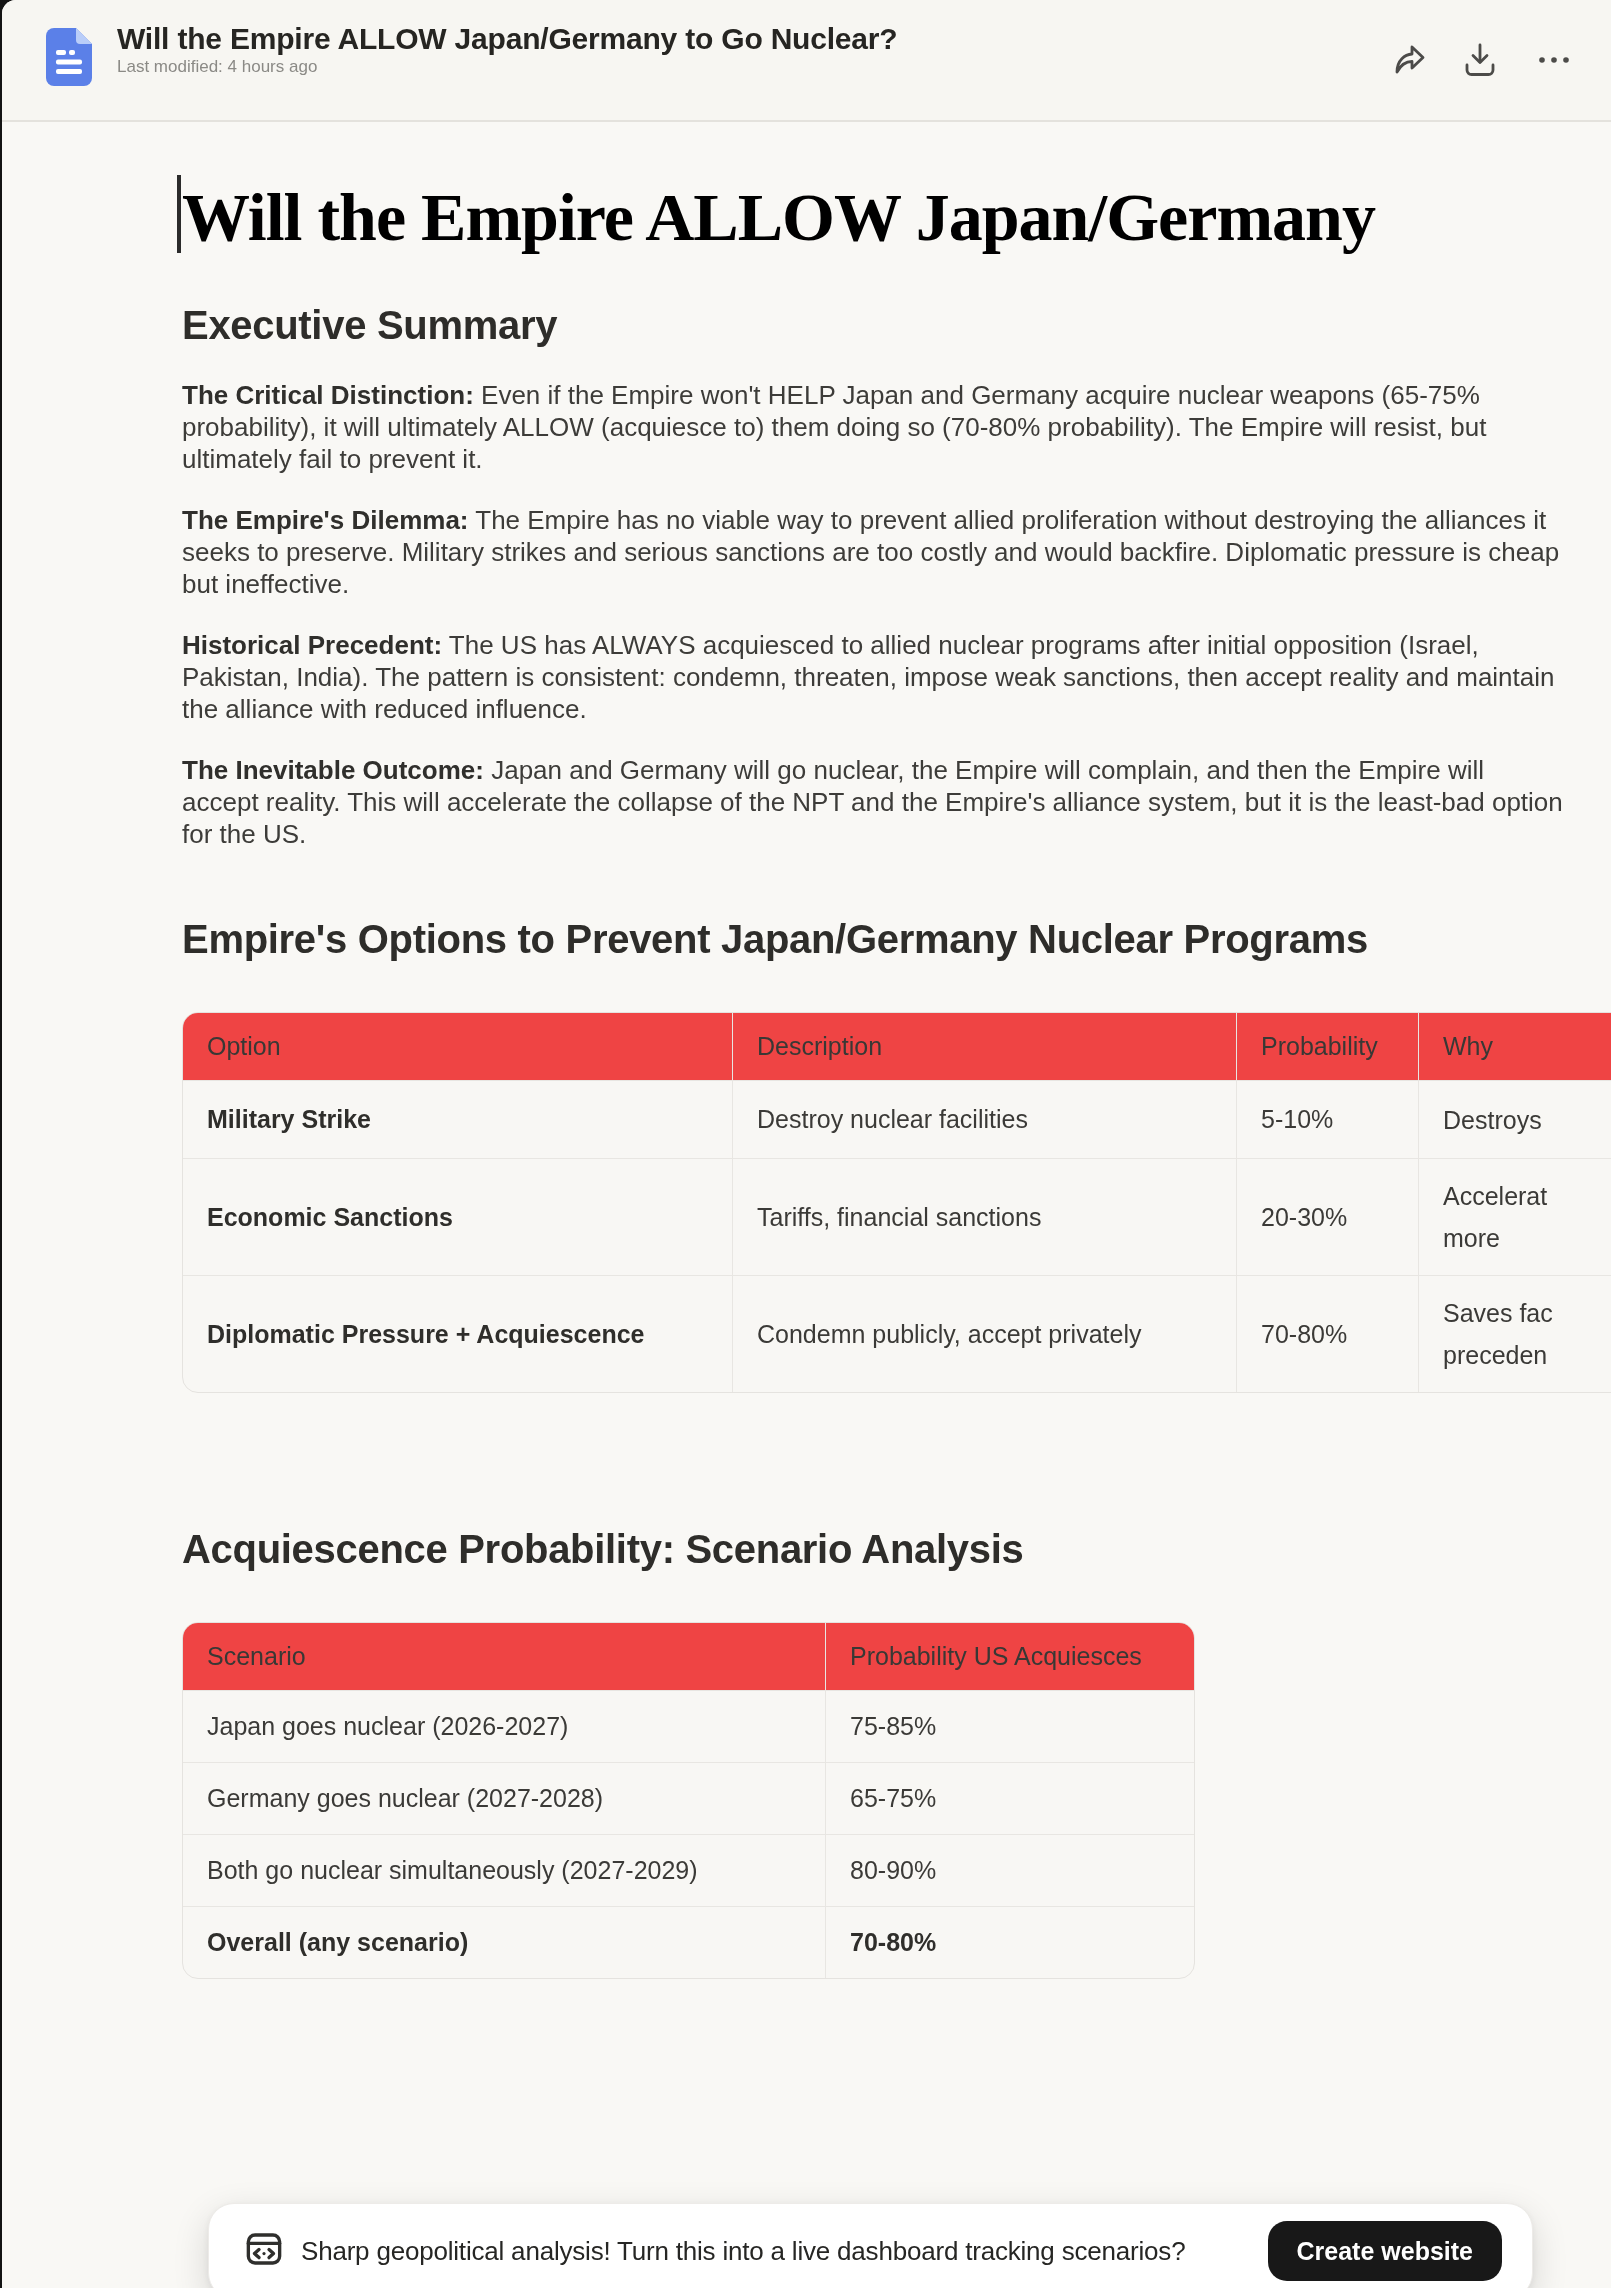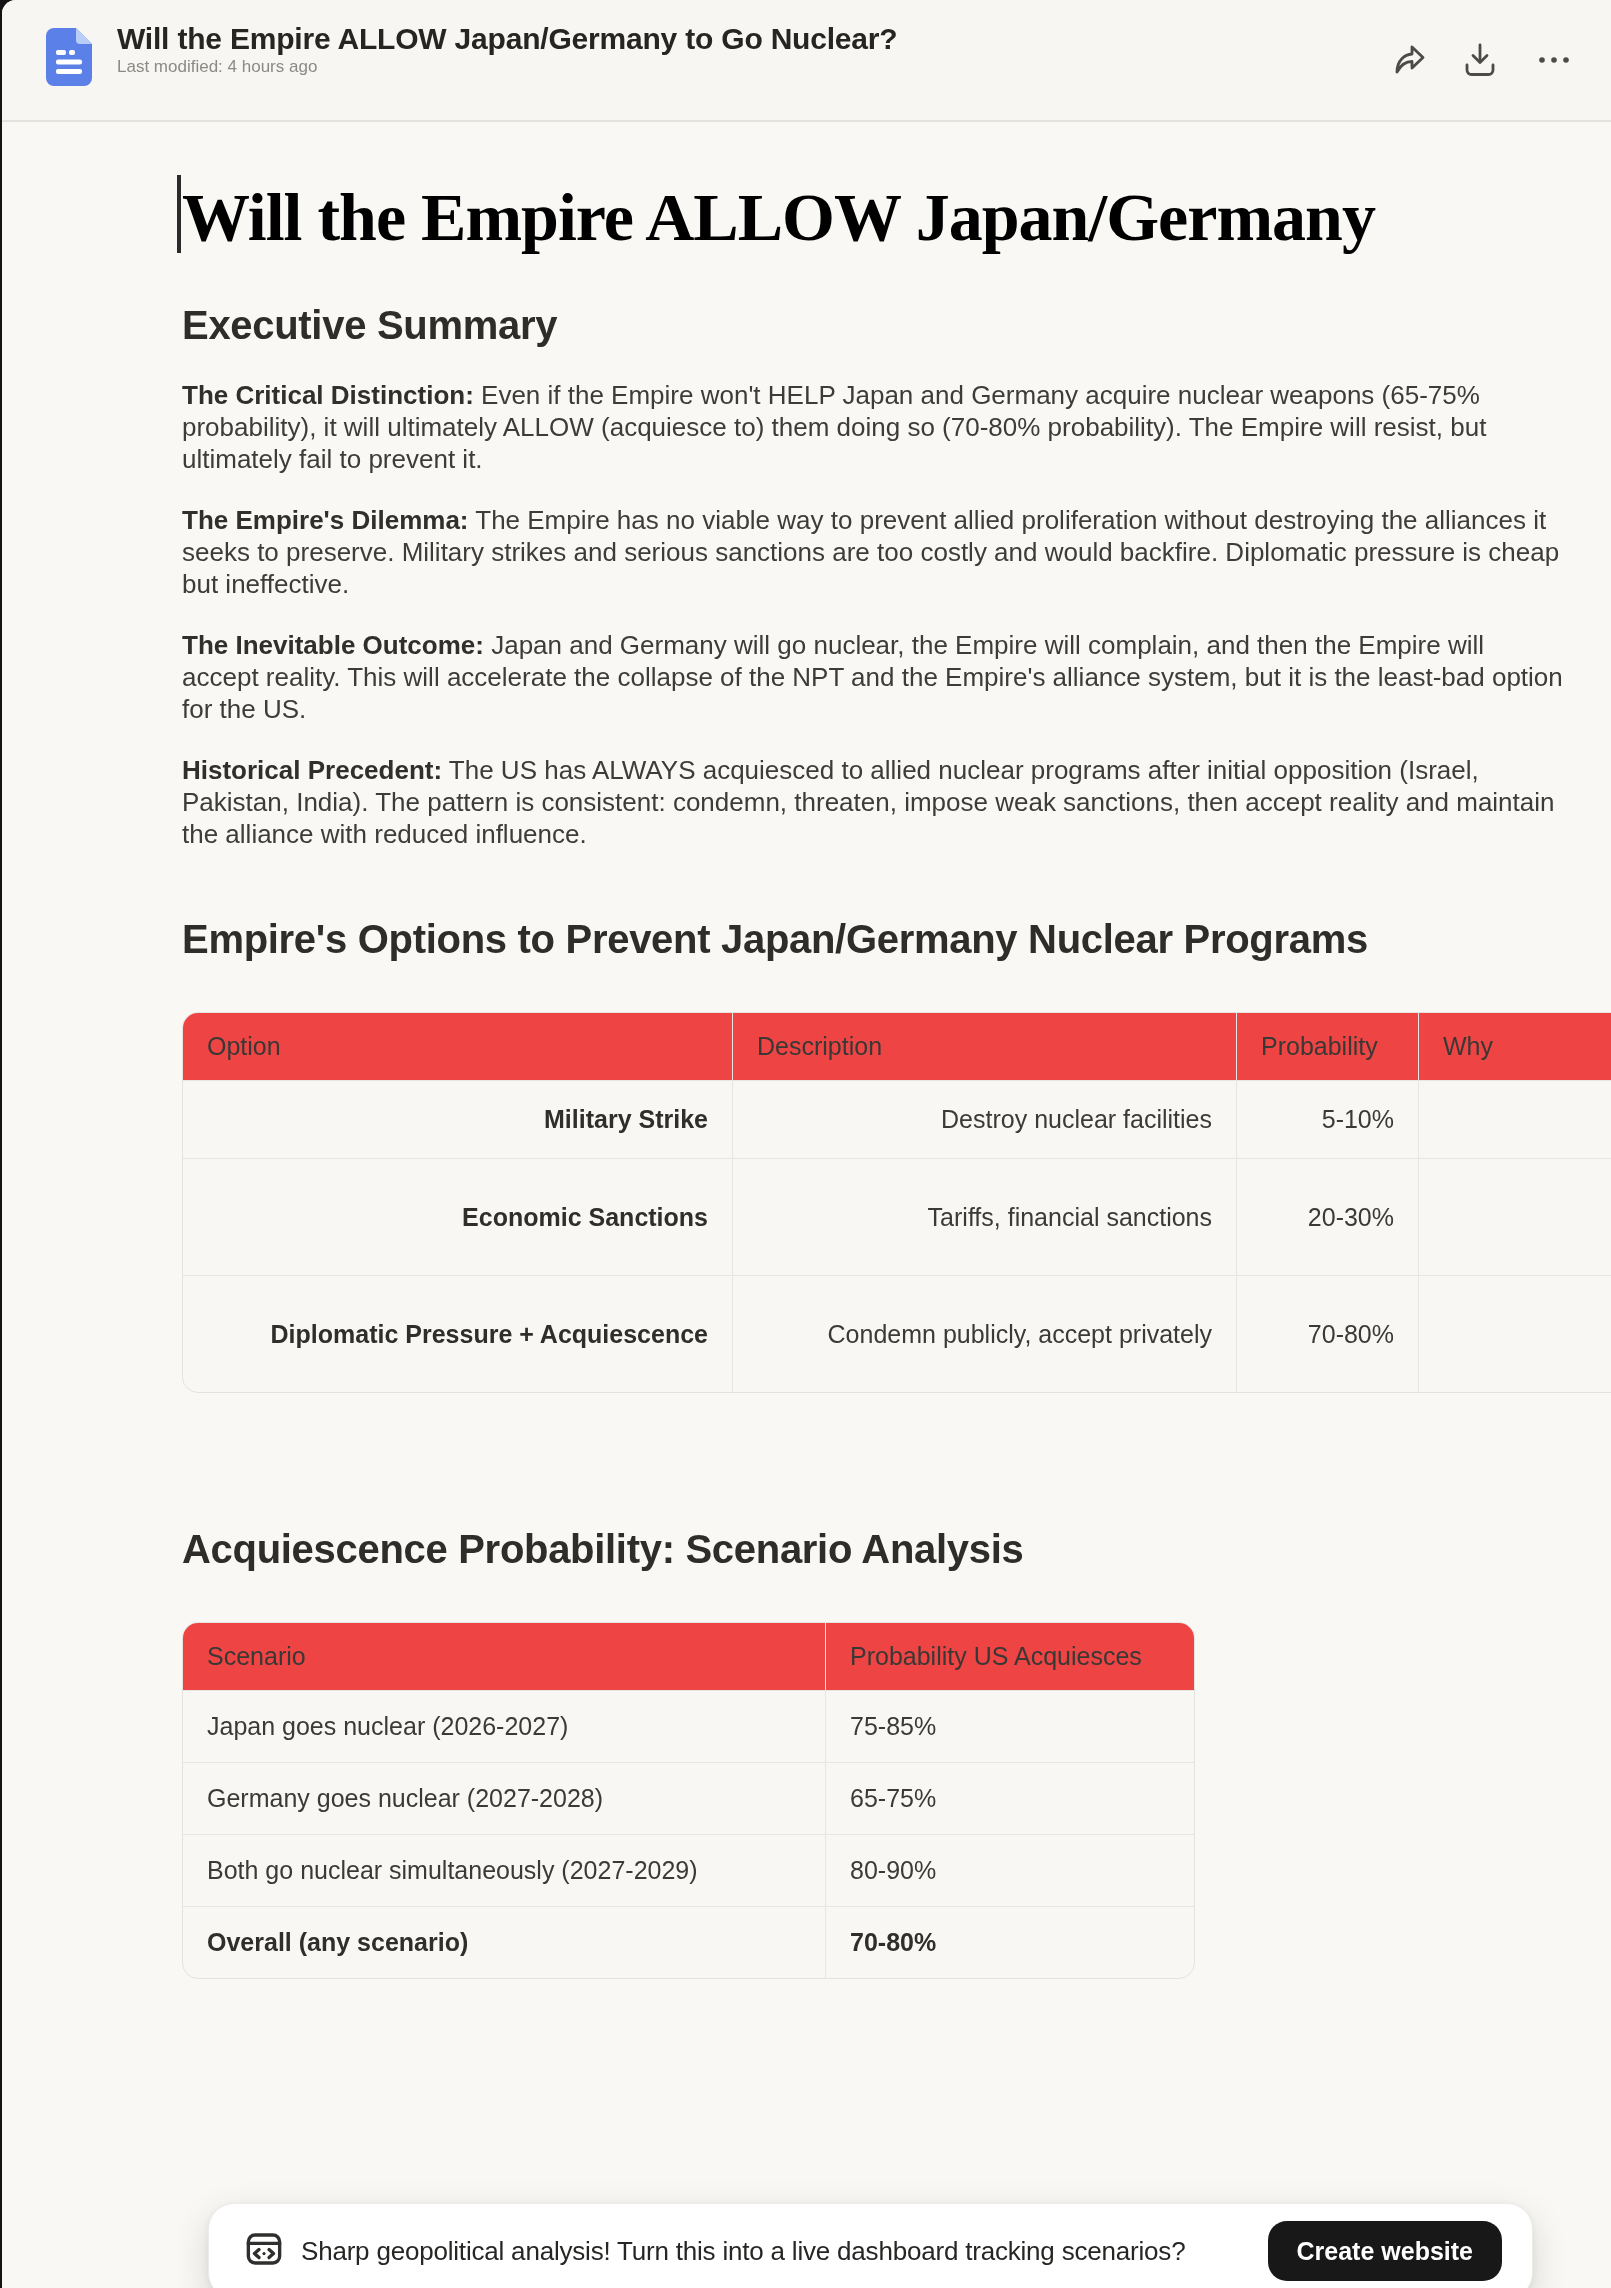--- a/index.html
+++ b/index.html
@@ -47,21 +47,21 @@
   .tablewrap{margin-top:50px;}
   table{border-collapse:separate;border-spacing:0;background:#f8f7f4;
     border:1.5px solid #e5e3df;border-radius:16px;overflow:hidden;table-layout:fixed;}
   th,td{font-size:25px;text-align:left;vertical-align:middle;box-sizing:border-box;}
   th{background:#ef4444;font-weight:400;color:#393835;padding:19px 24px;}
   td{color:#3b3a37;border-top:1.5px solid #e8e6e2;}
   th + th, td + td{border-left:1.5px solid #e8e6e2;}
   .t-options{width:1592px;}
   .t-options col.c1{width:549px;} .t-options col.c2{width:504px;}
   .t-options col.c3{width:182px;} .t-options col.c4{width:356px;}
-  .t-options td{padding:24px 24px;text-align:right;}
+  .t-options td{padding:24px 24px;}
   .t-options td.opt{font-weight:700;color:#2f2e2b;}
   .t-options td.why{white-space:pre-line;line-height:42px;padding-top:16px;padding-bottom:16px;}
   .t-scen{width:1011px;}
   .t-scen col.c1{width:642px;} .t-scen col.c2{width:369px;}
   .t-scen td{padding:21px 24px;}
   .t-scen tr.bold td{font-weight:700;color:#2f2e2b;}
   
   .toast{
     position:absolute;left:206px;top:2203px;width:1325px;height:96px;
     background:#ffffff;border:1px solid #edebe8;border-radius:26px;
@@ -123,22 +123,22 @@
     <h1 class="doc-title">
       <span class="caret"></span>
       <span>Will the Empire ALLOW Japan/Germany</span><br>
     </h1>
 
     <h2 class="h2 exec">Executive Summary</h2>
 
     <div class="paras">
       <p><span class="lead">The Critical Distinction:</span><span> Even if the Empire won't HELP Japan and Germany acquire nuclear weapons (65-75% probability), it will ultimately ALLOW (acquiesce to) them doing so (70-80% probability). The Empire will resist, but ultimately fail to prevent it.</span></p>
       <p><span class="lead">The Empire's Dilemma:</span><span> The Empire has no viable way to prevent allied proliferation without destroying the alliances it seeks to preserve. Military strikes and serious sanctions are too costly and would backfire. Diplomatic pressure is cheap but ineffective.</span></p>
+      <p><span class="lead">Historical Precedent:</span><span> The US has ALWAYS acquiesced to allied nuclear programs after initial opposition (Israel, Pakistan, India). The pattern is consistent: condemn, threaten, impose weak sanctions, then accept reality and maintain the alliance with reduced influence.</span></p>
       <p><span class="lead">The Inevitable Outcome:</span><span> Japan and Germany will go nuclear, the Empire will complain, and then the Empire will accept reality. This will accelerate the collapse of the NPT and the Empire's alliance system, but it is the least-bad option for the US.</span></p>
-      <p><span class="lead">Historical Precedent:</span><span> The US has ALWAYS acquiesced to allied nuclear programs after initial opposition (Israel, Pakistan, India). The pattern is consistent: condemn, threaten, impose weak sanctions, then accept reality and maintain the alliance with reduced influence.</span></p>
     </div>
 
     <h2 class="h2 options">Empire's Options to Prevent Japan/Germany Nuclear Programs</h2>
 
     <div class="tablewrap">
       <table class="t-options">
         <colgroup>
             <col class="c1">
             <col class="c2">
             <col class="c3">

